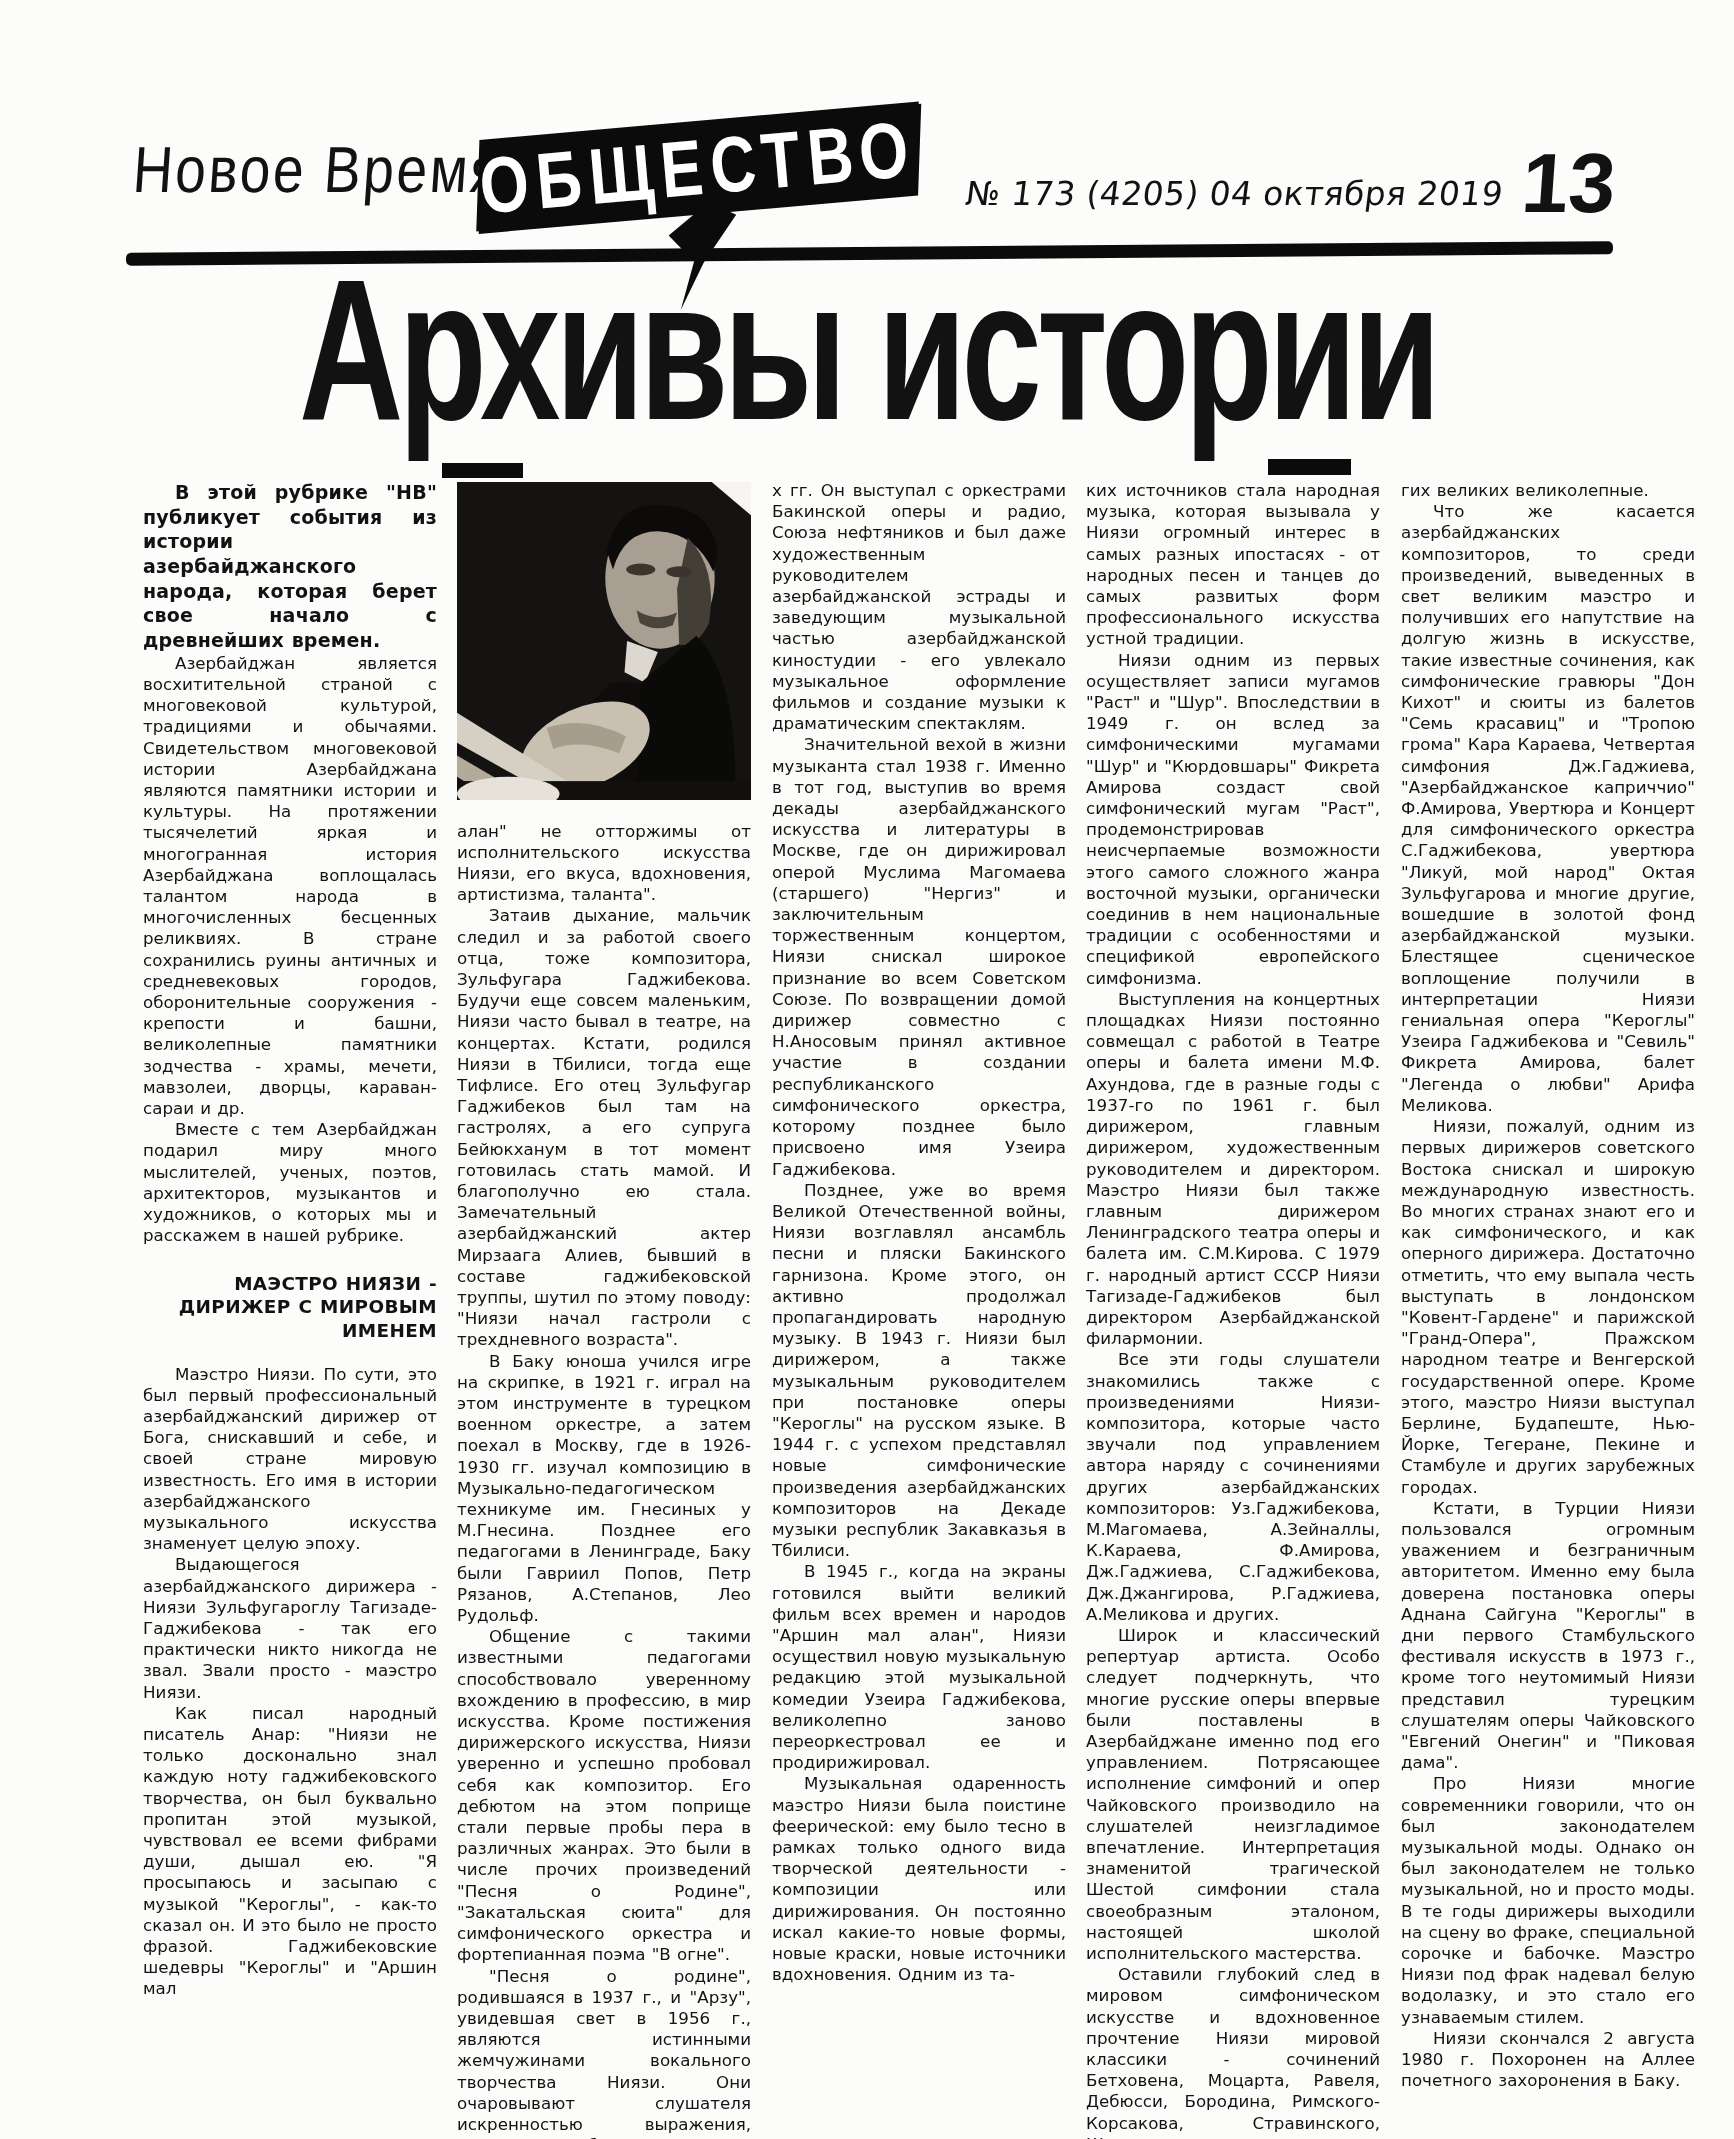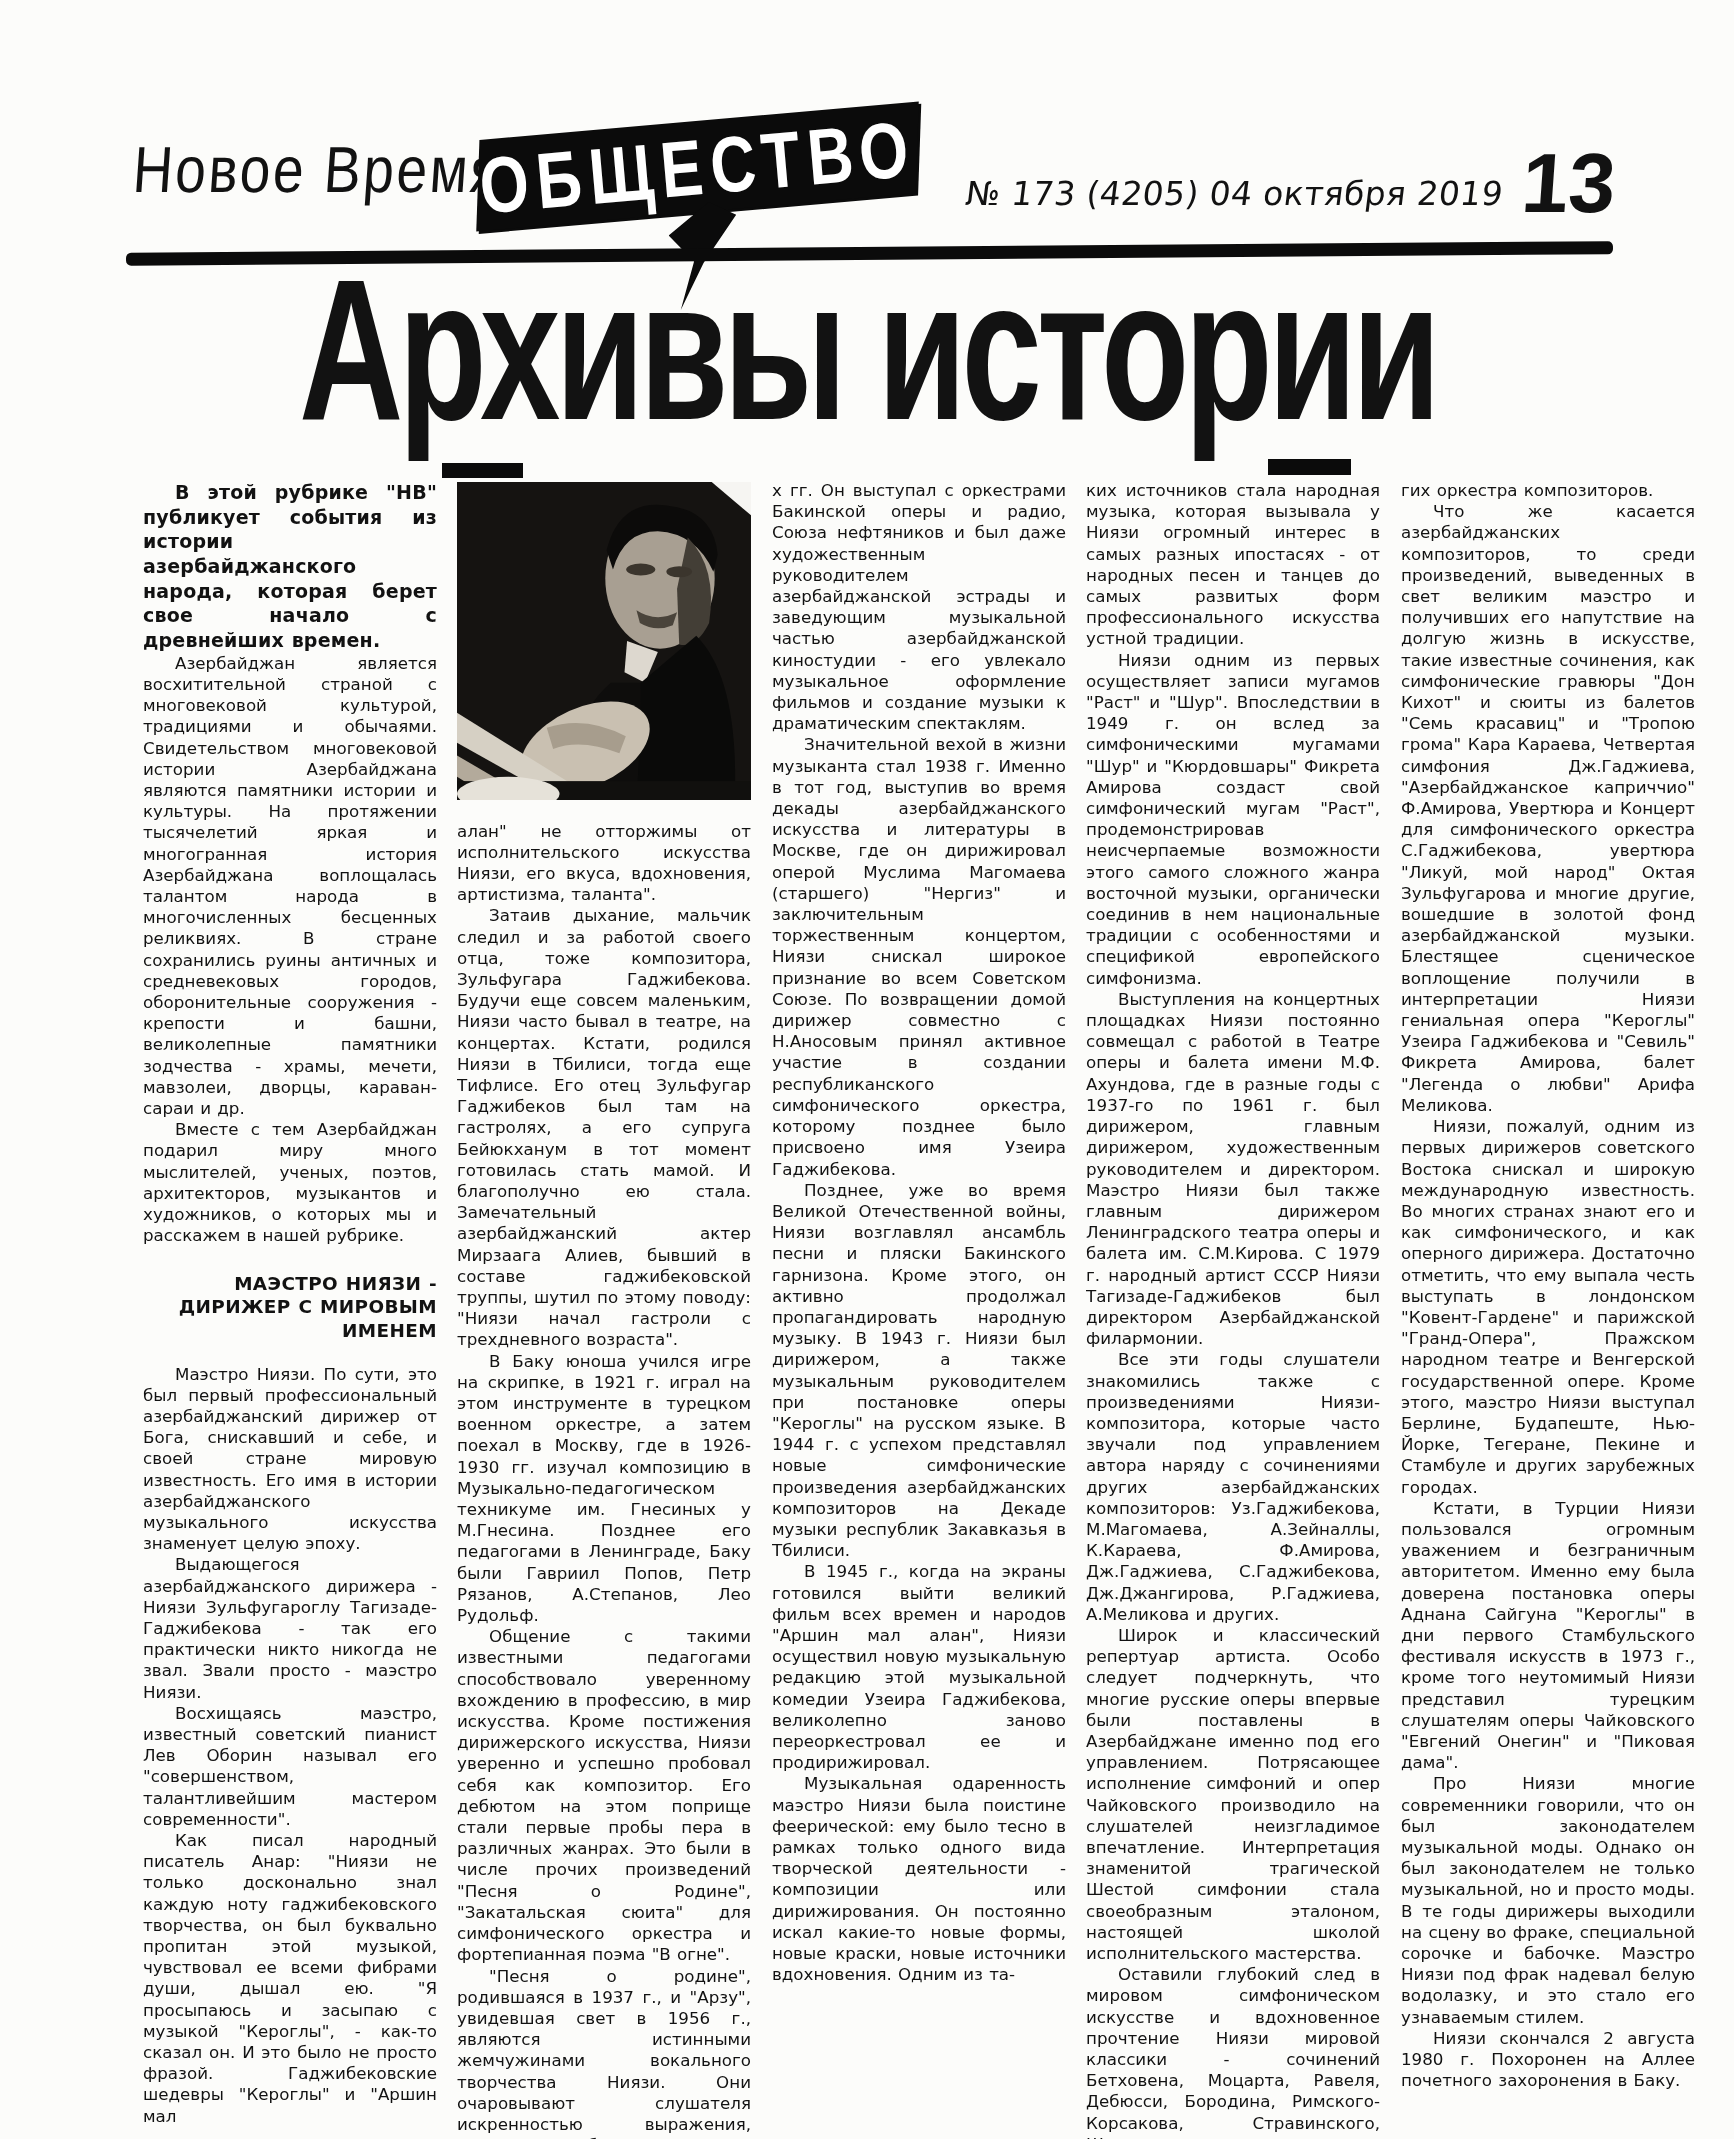--- a/index.html
+++ b/index.html
@@ -104,21 +104,20 @@
   <div class="artifact a1"></div>
   <div class="artifact a2"></div>
 
   <div class="col c1">
       <p class="lead">В этой рубрике "НВ" публикует события из истории азербайджанского народа, которая берет свое начало с древнейших времен.</p>
       <p class="p">Азербайджан является восхитительной страной с многовековой культурой, традициями и обычаями. Свидетельством многовековой истории Азербайджана являются памятники истории и культуры. На протяжении тысячелетий яркая и многогранная история Азербайджана воплощалась талантом народа в многочисленных бесценных реликвиях. В стране сохранились руины античных и средневековых городов, оборонительные сооружения - крепости и башни, великолепные памятники зодчества - храмы, мечети, мавзолеи, дворцы, караван-сараи и др.</p>
       <p class="p">Вместе с тем Азербайджан подарил миру много мыслителей, ученых, поэтов, архитекторов, музыкантов и художников, о которых мы и расскажем в нашей рубрике.</p>
       <p class="subhead">МАЭСТРО НИЯЗИ - ДИРИЖЕР С МИРОВЫМ ИМЕНЕМ</p>
       <p class="p">Маэстро Ниязи. По сути, это был первый профессиональный азербайджанский дирижер от Бога, снискавший и себе, и своей стране мировую известность. Его имя в истории азербайджанского музыкального искусства знаменует целую эпоху.</p>
       <p class="p">Выдающегося азербайджанского дирижера - Ниязи Зульфугароглу Тагизаде-Гаджибекова - так его практически никто никогда не звал. Звали просто - маэстро Ниязи.</p>
-      <p class="p">Восхищаясь маэстро, известный советский пианист Лев Оборин называл его "совершенством, талантливейшим мастером современности".</p>
       <p class="p">Как писал народный писатель Анар: "Ниязи не только досконально знал каждую ноту гаджибековского творчества, он был буквально пропитан этой музыкой, чувствовал ее всеми фибрами души, дышал ею. "Я просыпаюсь и засыпаю с музыкой "Кероглы", - как-то сказал он. И это было не просто фразой. Гаджибековские шедевры "Кероглы" и "Аршин мал</p>
     </div>
   <div class="col c2">
       <figure class="photo" aria-label="маэстро Ниязи за дирижерским пультом, во фраке с бабочкой">
     <svg viewBox="0 0 688 745" xmlns="http://www.w3.org/2000/svg">
       <rect x="0" y="0" width="688" height="745" fill="#151311"></rect>
       <polygon points="596,0 688,0 688,78" fill="#f6f5f2"></polygon>
       <ellipse cx="475" cy="225" rx="128" ry="165" fill="#a89f92"></ellipse>
       <path d="M350,160 Q380,40 490,55 Q600,65 610,170 L600,210 Q560,120 470,115 Q390,115 365,205 Z" fill="#0c0b0a"></path>
       <path d="M540,130 Q610,200 590,330 Q560,390 520,380 L515,250 Z" fill="#433e36"></path>
@@ -154,21 +153,21 @@
     </div>
   <div class="col c4">
       <p class="cont">ких источников стала народная музыка, которая вызывала у Ниязи огромный интерес в самых разных ипостасях - от народных песен и танцев до самых развитых форм профессионального искусства устной традиции.</p>
       <p class="p">Ниязи одним из первых осуществляет записи мугамов "Раст" и "Шур". Впоследствии в 1949 г. он вслед за симфоническими мугамами "Шур" и "Кюрдовшары" Фикрета Амирова создаст свой симфонический мугам "Раст", продемонстрировав неисчерпаемые возможности этого самого сложного жанра восточной музыки, органически соединив в нем национальные традиции с особенностями и спецификой европейского симфонизма.</p>
       <p class="p">Выступления на концертных площадках Ниязи постоянно совмещал с работой в Театре оперы и балета имени М.Ф. Ахундова, где в разные годы с 1937-го по 1961 г. был дирижером, главным дирижером, художественным руководителем и директором. Маэстро Ниязи был также главным дирижером Ленинградского театра оперы и балета им. С.М.Кирова. С 1979 г. народный артист СССР Ниязи Тагизаде-Гаджибеков был директором Азербайджанской филармонии.</p>
       <p class="p">Все эти годы слушатели знакомились также с произведениями Ниязи-композитора, которые часто звучали под управлением автора наряду с сочинениями других азербайджанских композиторов: Уз.Гаджибекова, М.Магомаева, А.Зейналлы, К.Караева, Ф.Амирова, Дж.Гаджиева, С.Гаджибекова, Дж.Джангирова, Р.Гаджиева, А.Меликова и других.</p>
       <p class="p">Широк и классический репертуар артиста. Особо следует подчеркнуть, что многие русские оперы впервые были поставлены в Азербайджане именно под его управлением. Потрясающее исполнение симфоний и опер Чайковского производило на слушателей неизгладимое впечатление. Интерпретация знаменитой трагической Шестой симфонии стала своеобразным эталоном, настоящей школой исполнительского мастерства.</p>
       <p class="p">Оставили глубокий след в мировом симфоническом искусстве и вдохновенное прочтение Ниязи мировой классики - сочинений Бетховена, Моцарта, Равеля, Дебюсси, Бородина, Римского-Корсакова, Стравинского, Шостаковича и дру-</p>
     </div>
   <div class="col c5">
-      <p class="cont">гих оркестра композиторов.</p>
+      <p class="cont">гих великих великолепные.</p>
       <p class="p">Что же касается азербайджанских композиторов, то среди произведений, выведенных в свет великим маэстро и получивших его напутствие на долгую жизнь в искусстве, такие известные сочинения, как симфонические гравюры "Дон Кихот" и сюиты из балетов "Семь красавиц" и "Тропою грома" Кара Караева, Четвертая симфония Дж.Гаджиева, "Азербайджанское каприччио" Ф.Амирова, Увертюра и Концерт для симфонического оркестра С.Гаджибекова, увертюра "Ликуй, мой народ" Октая Зульфугарова и многие другие, вошедшие в золотой фонд азербайджанской музыки. Блестящее сценическое воплощение получили в интерпретации Ниязи гениальная опера "Кероглы" Узеира Гаджибекова и "Севиль" Фикрета Амирова, балет "Легенда о любви" Арифа Меликова.</p>
       <p class="p">Ниязи, пожалуй, одним из первых дирижеров советского Востока снискал и широкую международную известность. Во многих странах знают его и как симфонического, и как оперного дирижера. Достаточно отметить, что ему выпала честь выступать в лондонском "Ковент-Гардене" и парижской "Гранд-Опера", Пражском народном театре и Венгерской государственной опере. Кроме этого, маэстро Ниязи выступал Берлине, Будапеште, Нью-Йорке, Тегеране, Пекине и Стамбуле и других зарубежных городах.</p>
       <p class="p">Кстати, в Турции Ниязи пользовался огромным уважением и безграничным авторитетом. Именно ему была доверена постановка оперы Аднана Сайгуна "Кероглы" в дни первого Стамбульского фестиваля искусств в 1973 г., кроме того неутомимый Ниязи представил турецким слушателям оперы Чайковского "Евгений Онегин" и "Пиковая дама".</p>
       <p class="p">Про Ниязи многие современники говорили, что он был законодателем музыкальной моды. Однако он был законодателем не только музыкальной, но и просто моды. В те годы дирижеры выходили на сцену во фраке, специальной сорочке и бабочке. Маэстро Ниязи под фрак надевал белую водолазку, и это стало его узнаваемым стилем.</p>
       <p class="p">Ниязи скончался 2 августа 1980 г. Похоронен на Аллее почетного захоронения в Баку.</p>
     </div>
 
 </div>
 
 

